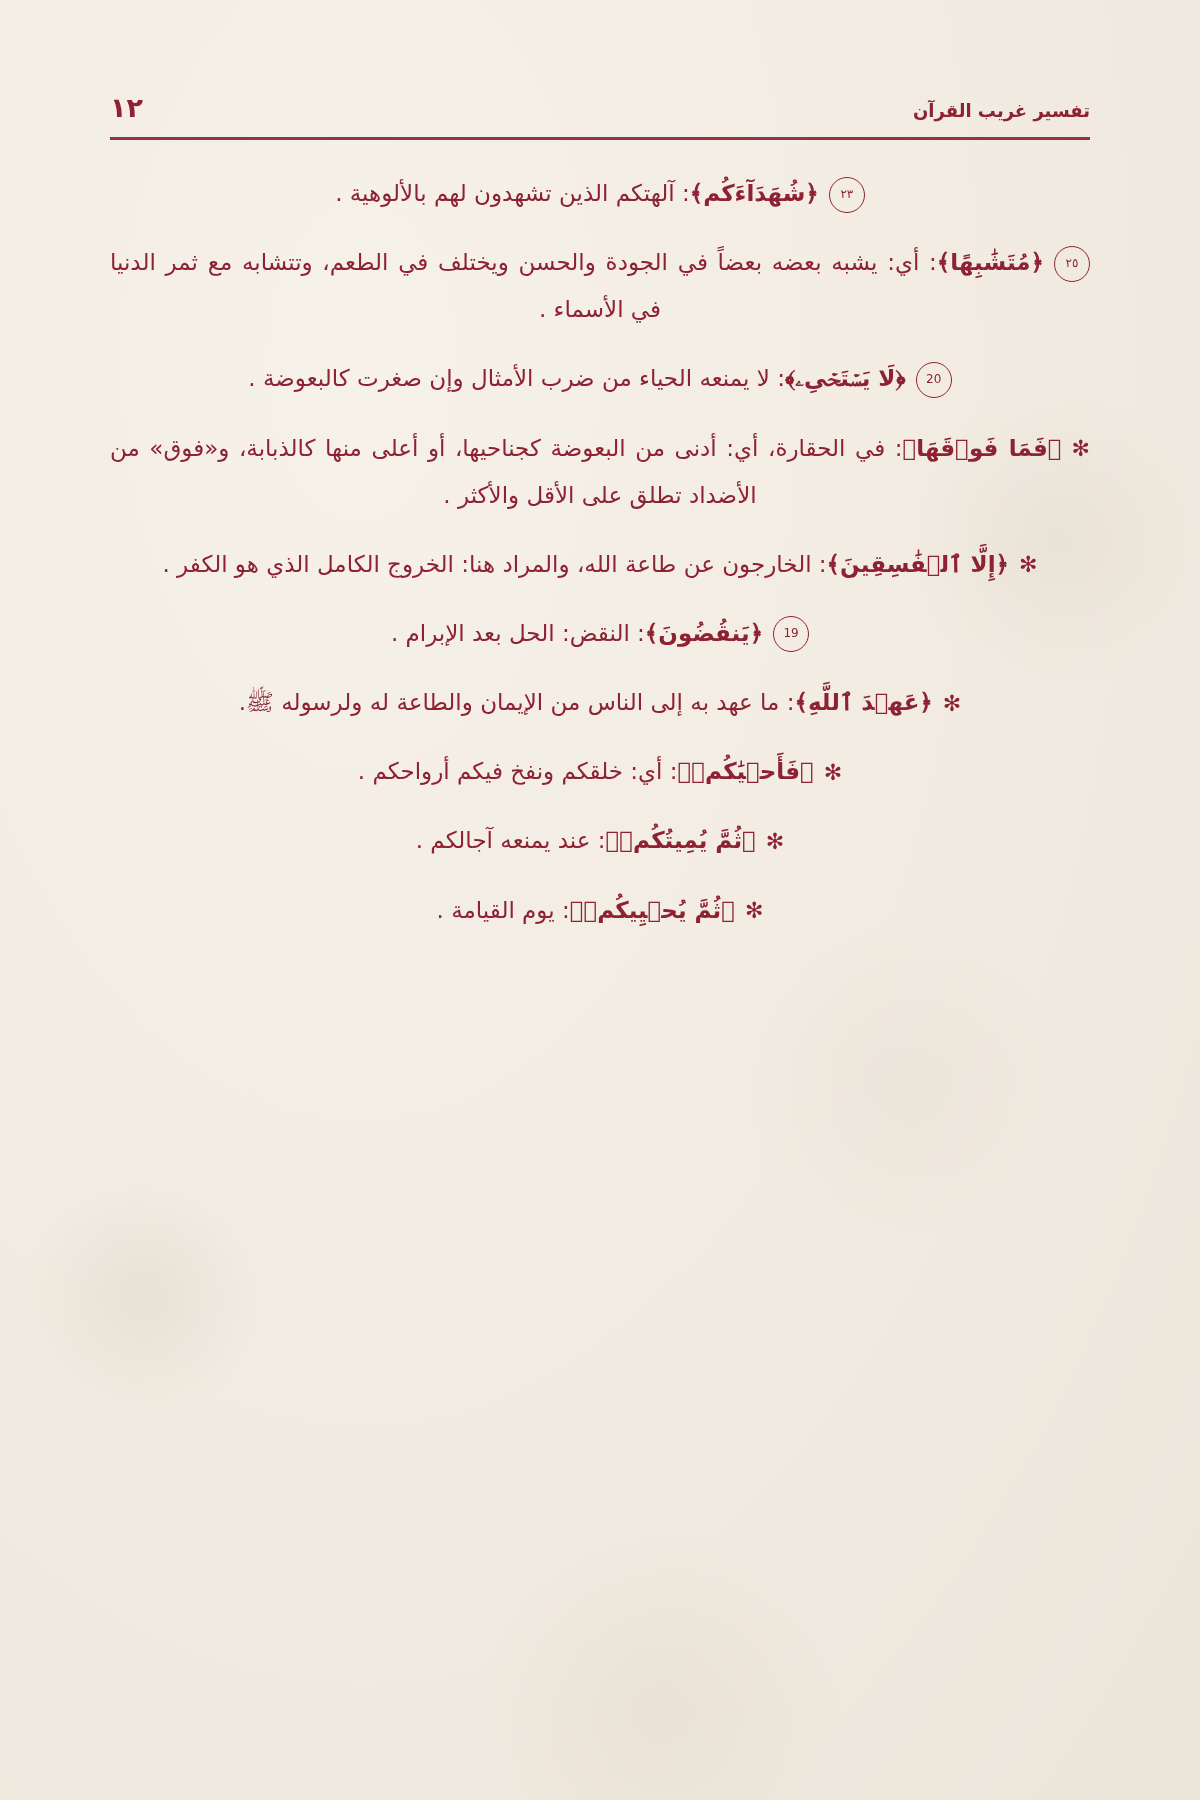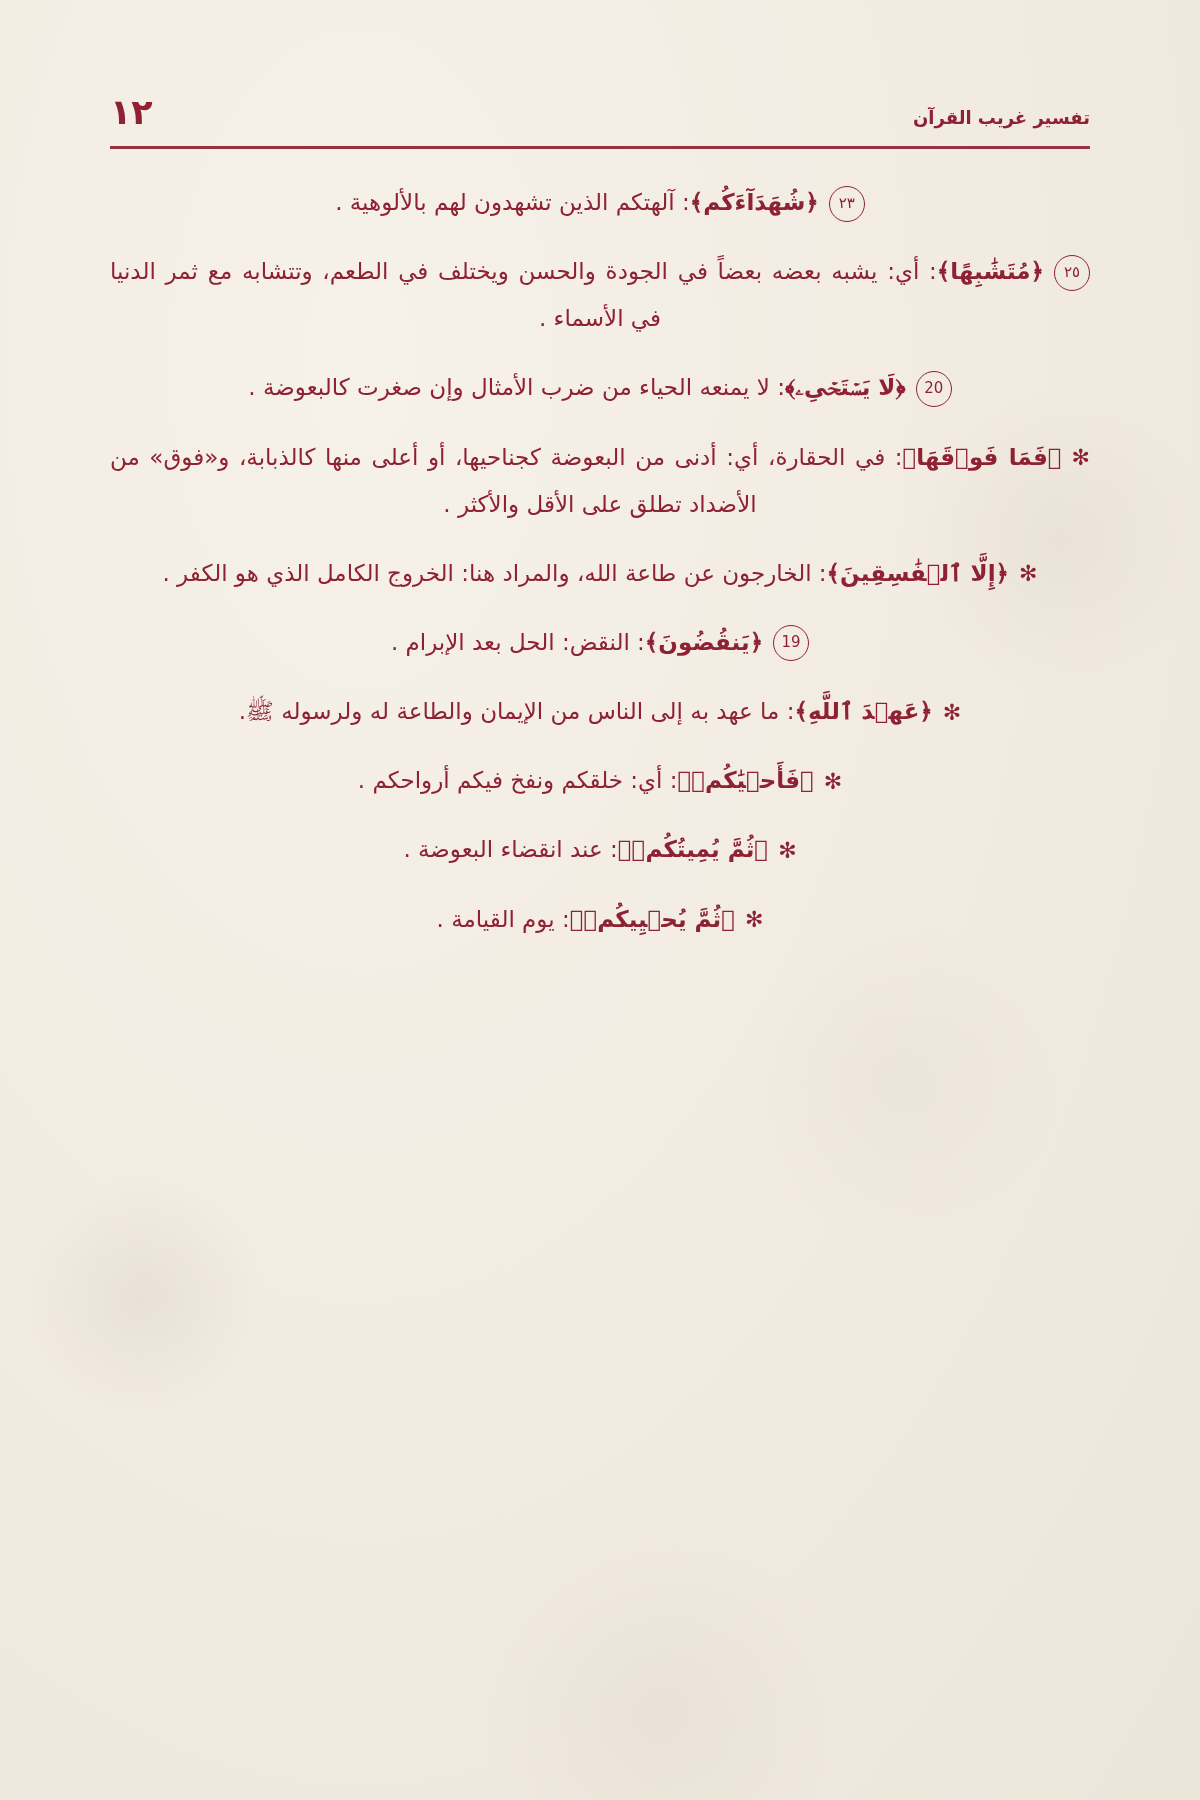--- a/index.html
+++ b/index.html
@@ -49,21 +49,21 @@
     font-family: "DejaVu Sans", sans-serif;
     font-size: 18px;
     font-weight: 700;
     color: #8e2233;
     letter-spacing: 0px;
     direction: rtl;
     margin-left: 24px;
   }
   .page-number {
     font-family: "DejaVu Sans", sans-serif;
-    font-size: 35px;
+    font-size: 27px;
     font-weight: 700;
     color: #8e2233;
     direction: rtl;
   }
   .rule {
     height: 3px;
     background: #8e2233;
     margin: 2px 0 30px 0;
     opacity: .92;
   }
@@ -85,21 +85,21 @@
     display: inline-block;
     vertical-align: middle;
     margin-left: 10px;
     color: #8e2233;
   }
   .marker.num {
     width: 34px;
     height: 34px;
     line-height: 32px;
     text-align: left;
-    font-size: 15px;
+    font-size: 12px;
     border: 1.6px solid #8e2233;
     border-radius: 50%;
     position: relative;
   }
   .marker.num::before {
     content: "";
     position: absolute;
     inset: 2px;
     border: 1px dotted #a94а5c;
     border-radius: 50%;
@@ -158,21 +158,21 @@
       <p class="entry">
         <span class="marker star">✻</span><span class="ayah">﴿عَهۡدَ ٱللَّهِ﴾</span><span class="gloss">: ما عهد به إلى الناس من الإيمان والطاعة له ولرسوله ﷺ.</span>
       </p>
 
 
       <p class="entry short">
         <span class="marker star">✻</span><span class="ayah">﴿فَأَحۡيَٰكُمۡ﴾</span><span class="gloss">: أي: خلقكم ونفخ فيكم أرواحكم .</span>
       </p>
 
       <p class="entry short">
-        <span class="marker star">✻</span><span class="ayah">﴿ثُمَّ يُمِيتُكُمۡ﴾</span><span class="gloss">: عند انقضاء البعوضة .</span>
+        <span class="marker star">✻</span><span class="ayah">﴿ثُمَّ يُمِيتُكُمۡ﴾</span><span class="gloss">: عند يمنعه آجالكم .</span>
       </p>
 
       <p class="entry short">
         <span class="marker star">✻</span><span class="ayah">﴿ثُمَّ يُحۡيِيكُمۡ﴾</span><span class="gloss">: يوم القيامة .</span>
       </p>
 
 
     </div>
   </div>
 </div>

